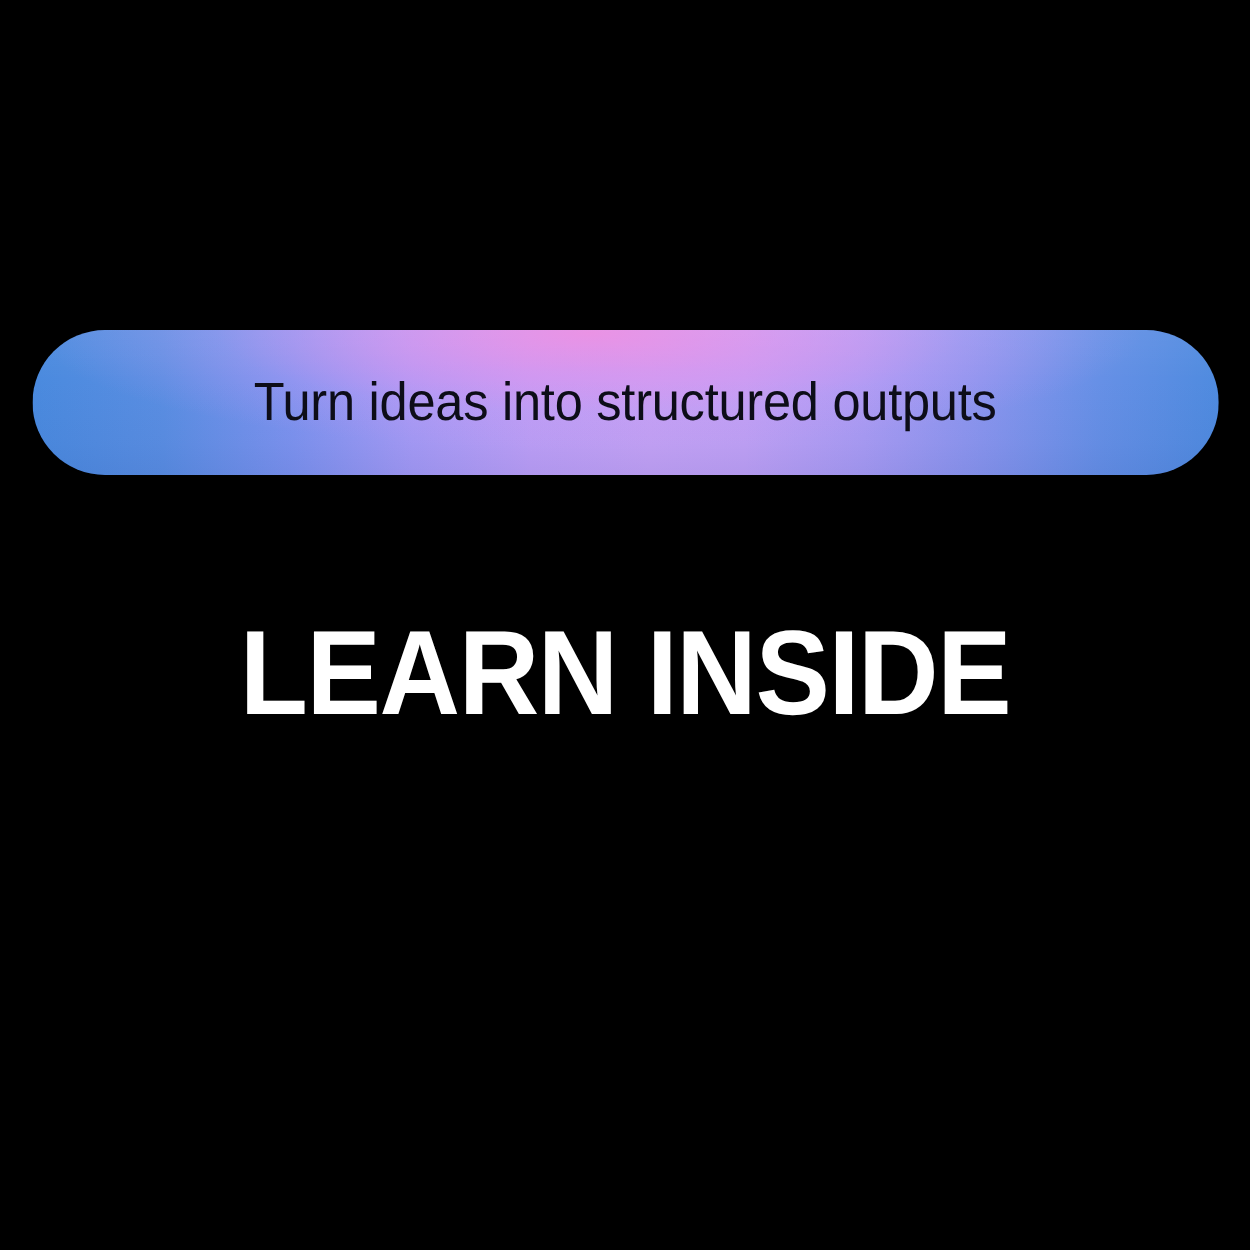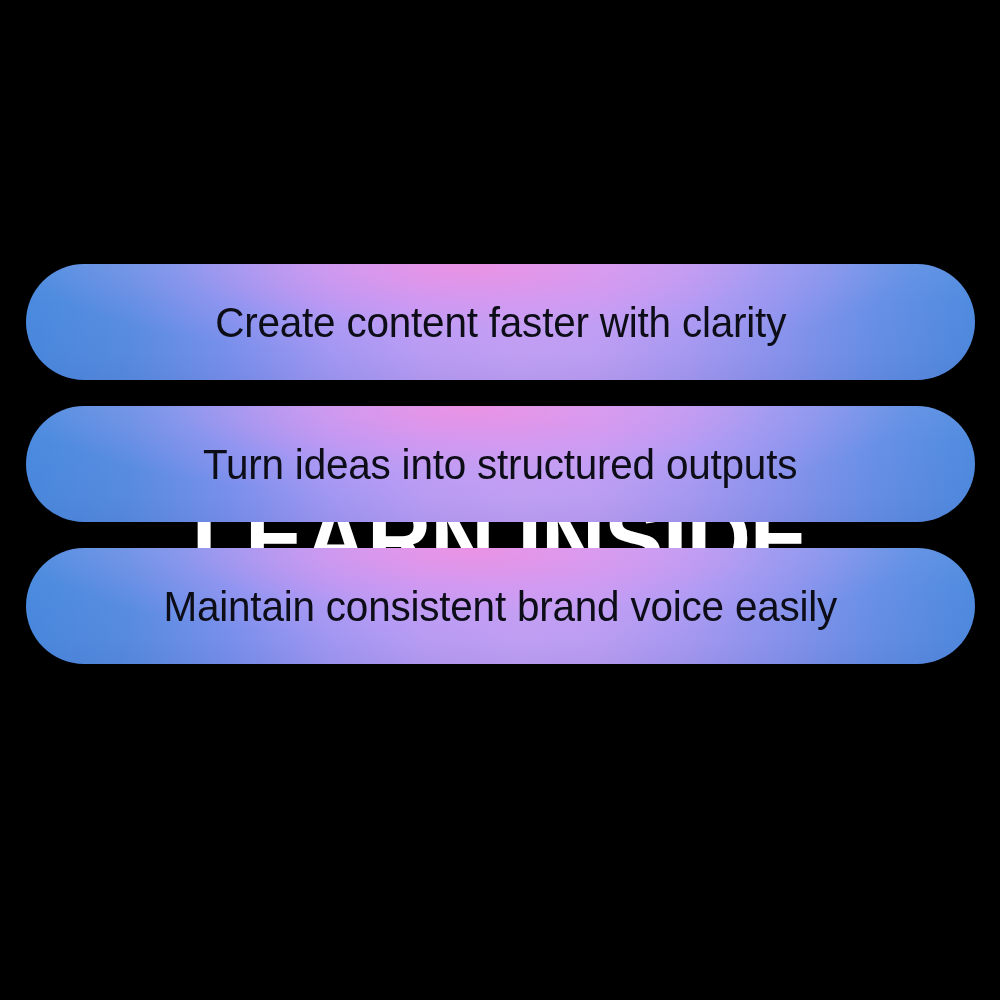--- a/index.html
+++ b/index.html
@@ -113,28 +113,22 @@
 
 <div class="poster">
 
   <h1 class="headline">
     <span class="headline-line">WHAT YOU’LL</span>
     <span class="headline-line">LEARN INSIDE</span>
   </h1>
 
   <div class="pill-list">
 
-    <div class="pill">
-      <span class="pill-text">Create content faster with clarity</span>
-    </div>
 
     <div class="pill">
       <span class="pill-text">Turn ideas into structured outputs</span>
     </div>
 
-    <div class="pill">
-      <span class="pill-text">Maintain consistent brand voice easily</span>
-    </div>
 
 
 
   </div>
 </div>
 
 </body></html>

